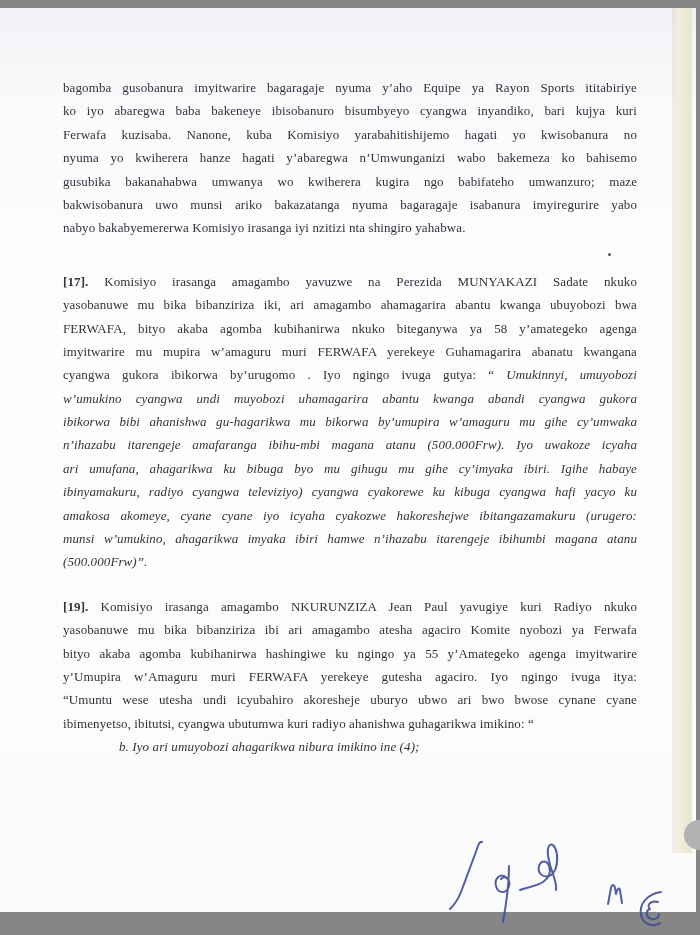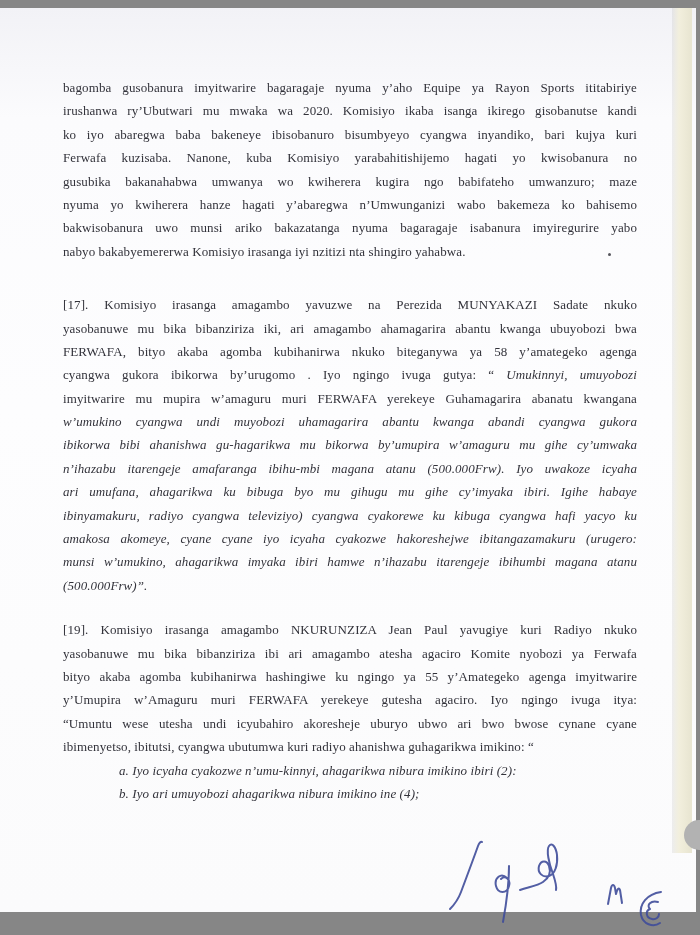--- a/index.html
+++ b/index.html
@@ -62,21 +62,21 @@
     height: 23.4px;
     white-space: nowrap; 
   }
   .line.just {
     white-space: normal;
     text-align: justify;
     text-align-last: justify;
   }
   .line.indent { padding-left: 56px; }
   .seg.roman { font-style: normal; font-weight: normal; }
-  .seg.bold { font-weight: normal; }
+  .seg.bold { font-weight: bold; }
   .seg.italic { font-style: italic; }
   .speck {
     position: absolute;
     left: 608px;
     top: 253px;
     width: 3px;
     height: 3px;
     border-radius: 50%;
     background: #55555c;
   }
@@ -100,51 +100,49 @@
 <body style="--frame: #868686; --paper: #fbfbfd; --edge: #f2efdd; --ink: #32323a; --sig: #3f4d9a;">
 
 <div class="scan-frame">
   <div class="paper"></div>
   <div class="edge-strip"></div>
   <div class="corner-blob"></div>
 
   <div class="doc-text" id="doc-text">
       <div class="paragraph gap-large">
         <div class="line just"><span class="seg roman">bagomba gusobanura imyitwarire bagaragaje nyuma y’aho Equipe ya Rayon Sports ititabiriye</span></div>
-        <div class="line just"><span class="seg roman">irushanwa ry’Ubutwari mu mwaka wa 2020. Komisiyo ikaba isanga ikirego gisobanutse kandi</span></div>
         <div class="line just"><span class="seg roman">ko iyo abaregwa baba bakeneye ibisobanuro bisumbyeyo cyangwa inyandiko, bari kujya kuri</span></div>
         <div class="line just"><span class="seg roman">Ferwafa kuzisaba. Nanone, kuba Komisiyo yarabahitishijemo hagati yo kwisobanura no</span></div>
+        <div class="line just"><span class="seg roman">nyuma yo kwiherera hanze hagati y’abaregwa n’Umwunganizi wabo bakemeza ko bahisemo</span></div>
         <div class="line just"><span class="seg roman">gusubika bakanahabwa umwanya wo kwiherera kugira ngo babifateho umwanzuro; maze</span></div>
-        <div class="line just"><span class="seg roman">nyuma yo kwiherera hanze hagati y’abaregwa n’Umwunganizi wabo bakemeza ko bahisemo</span></div>
         <div class="line just"><span class="seg roman">bakwisobanura uwo munsi ariko bakazatanga nyuma bagaragaje isabanura imyiregurire yabo</span></div>
         <div class="line"><span class="seg roman">nabyo bakabyemererwa Komisiyo irasanga iyi nzitizi nta shingiro yahabwa.</span></div>
       </div>
       <div class="paragraph gap-small">
         <div class="line just"><span class="seg bold">[17].</span><span class="seg roman"> Komisiyo irasanga amagambo yavuzwe na Perezida MUNYAKAZI Sadate nkuko</span></div>
         <div class="line just"><span class="seg roman">yasobanuwe mu bika bibanziriza iki, ari amagambo ahamagarira abantu kwanga ubuyobozi bwa</span></div>
         <div class="line just"><span class="seg roman">FERWAFA, bityo akaba agomba kubihanirwa nkuko biteganywa ya 58 y’amategeko agenga</span></div>
+        <div class="line just"><span class="seg roman">imyitwarire mu mupira w’amaguru muri FERWAFA yerekeye Guhamagarira abanatu kwangana</span></div>
         <div class="line just"><span class="seg roman">cyangwa gukora ibikorwa by’urugomo . Iyo ngingo ivuga gutya: “ </span><span class="seg italic">Umukinnyi, umuyobozi</span></div>
-        <div class="line just"><span class="seg roman">imyitwarire mu mupira w’amaguru muri FERWAFA yerekeye Guhamagarira abanatu kwangana</span></div>
         <div class="line just"><span class="seg italic">w’umukino cyangwa undi muyobozi uhamagarira abantu kwanga abandi cyangwa gukora</span></div>
         <div class="line just"><span class="seg italic">ibikorwa bibi ahanishwa gu-hagarikwa mu bikorwa by’umupira w’amaguru mu gihe cy’umwaka</span></div>
         <div class="line just"><span class="seg italic">n’ihazabu itarengeje amafaranga ibihu-mbi magana atanu (500.000Frw). Iyo uwakoze icyaha</span></div>
         <div class="line just"><span class="seg italic">ari umufana, ahagarikwa ku bibuga byo mu gihugu mu gihe cy’imyaka ibiri. Igihe habaye</span></div>
         <div class="line just"><span class="seg italic">ibinyamakuru, radiyo cyangwa televiziyo) cyangwa cyakorewe ku kibuga cyangwa hafi yacyo ku</span></div>
         <div class="line just"><span class="seg italic">amakosa akomeye, cyane cyane iyo icyaha cyakozwe hakoreshejwe ibitangazamakuru (urugero:</span></div>
         <div class="line just"><span class="seg italic">munsi w’umukino, ahagarikwa imyaka ibiri hamwe n’ihazabu itarengeje ibihumbi magana atanu</span></div>
         <div class="line"><span class="seg italic">(500.000Frw)”.</span></div>
       </div>
       <div class="paragraph ">
         <div class="line just"><span class="seg bold">[19].</span><span class="seg roman"> Komisiyo irasanga amagambo NKURUNZIZA Jean Paul yavugiye kuri Radiyo nkuko</span></div>
         <div class="line just"><span class="seg roman">yasobanuwe mu bika bibanziriza ibi ari amagambo atesha agaciro Komite nyobozi ya Ferwafa</span></div>
         <div class="line just"><span class="seg roman">bityo akaba agomba kubihanirwa hashingiwe ku ngingo ya 55 y’Amategeko agenga imyitwarire</span></div>
         <div class="line just"><span class="seg roman">y’Umupira w’Amaguru muri FERWAFA yerekeye gutesha agaciro. Iyo ngingo ivuga itya:</span></div>
         <div class="line just"><span class="seg roman">“Umuntu wese utesha undi icyubahiro akoresheje uburyo ubwo ari bwo bwose cynane cyane</span></div>
         <div class="line"><span class="seg roman">ibimenyetso, ibitutsi, cyangwa ubutumwa kuri radiyo ahanishwa guhagarikwa imikino: “</span></div>
-        <div class="line indent"><span class="seg italic">a. Iyo icyaha cyakozwe n’umu-kinnyi, ahagarikwa nibura imikino ibiri (2):</span></div>
         <div class="line indent"><span class="seg italic">b. Iyo ari umuyobozi ahagarikwa nibura imikino ine (4);</span></div>
       </div>
     </div>
 
   <div class="speck"></div>
 
   <svg class="signatures" viewBox="0 0 265 100">
     <path d="M25,79 C29,75 33,70 36,62 C42,46 48,30 53,16 C54,13 56,11 57,12"></path>
     <path d="M82,48 C76,42 69,48 71,56 C73,64 82,64 84,56 C86,49 80,45 76,49 M84,36 C84,50 82,70 78,92"></path>
     <path d="M95,60 C103,57 112,56 118,52 C124,48 126,42 124,36 C122,30 116,30 114,36 C112,43 118,48 124,46 C130,44 133,35 132,25 C131,17 127,12 124,16 C121,20 124,34 128,44 C130,50 132,56 131,60"></path>

